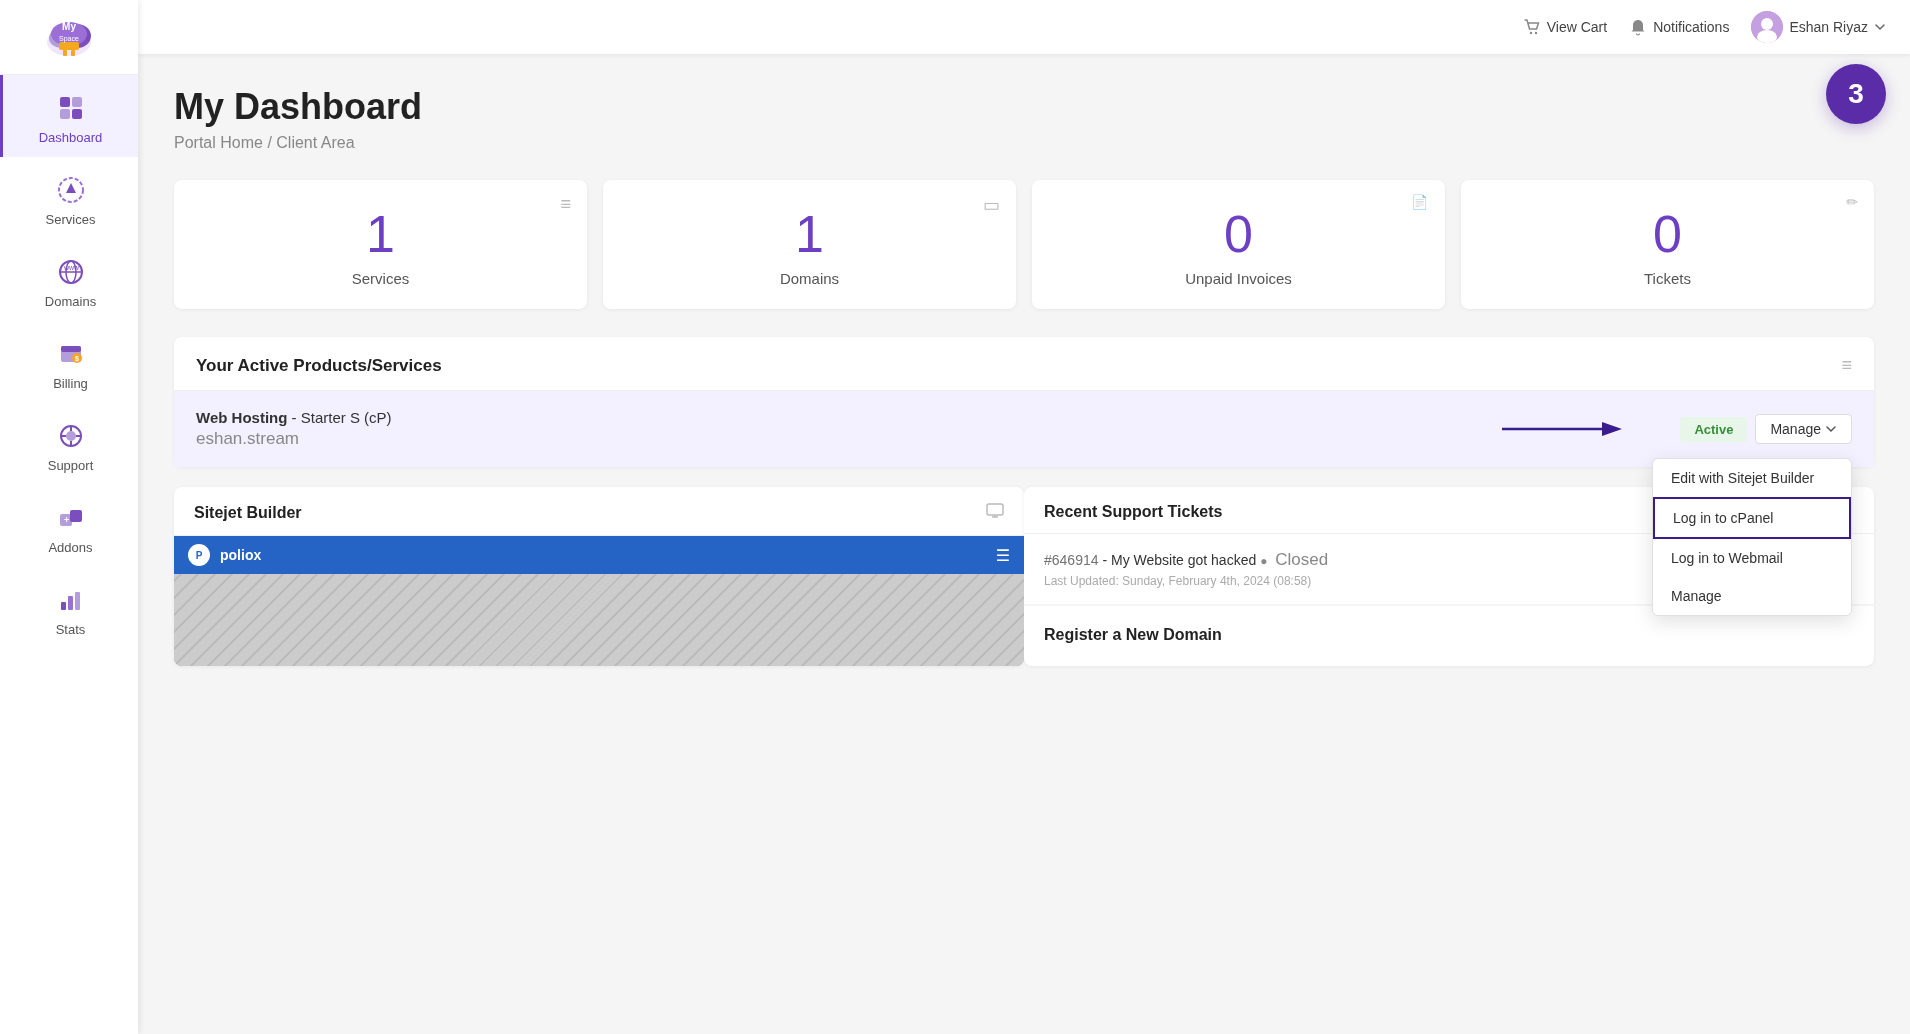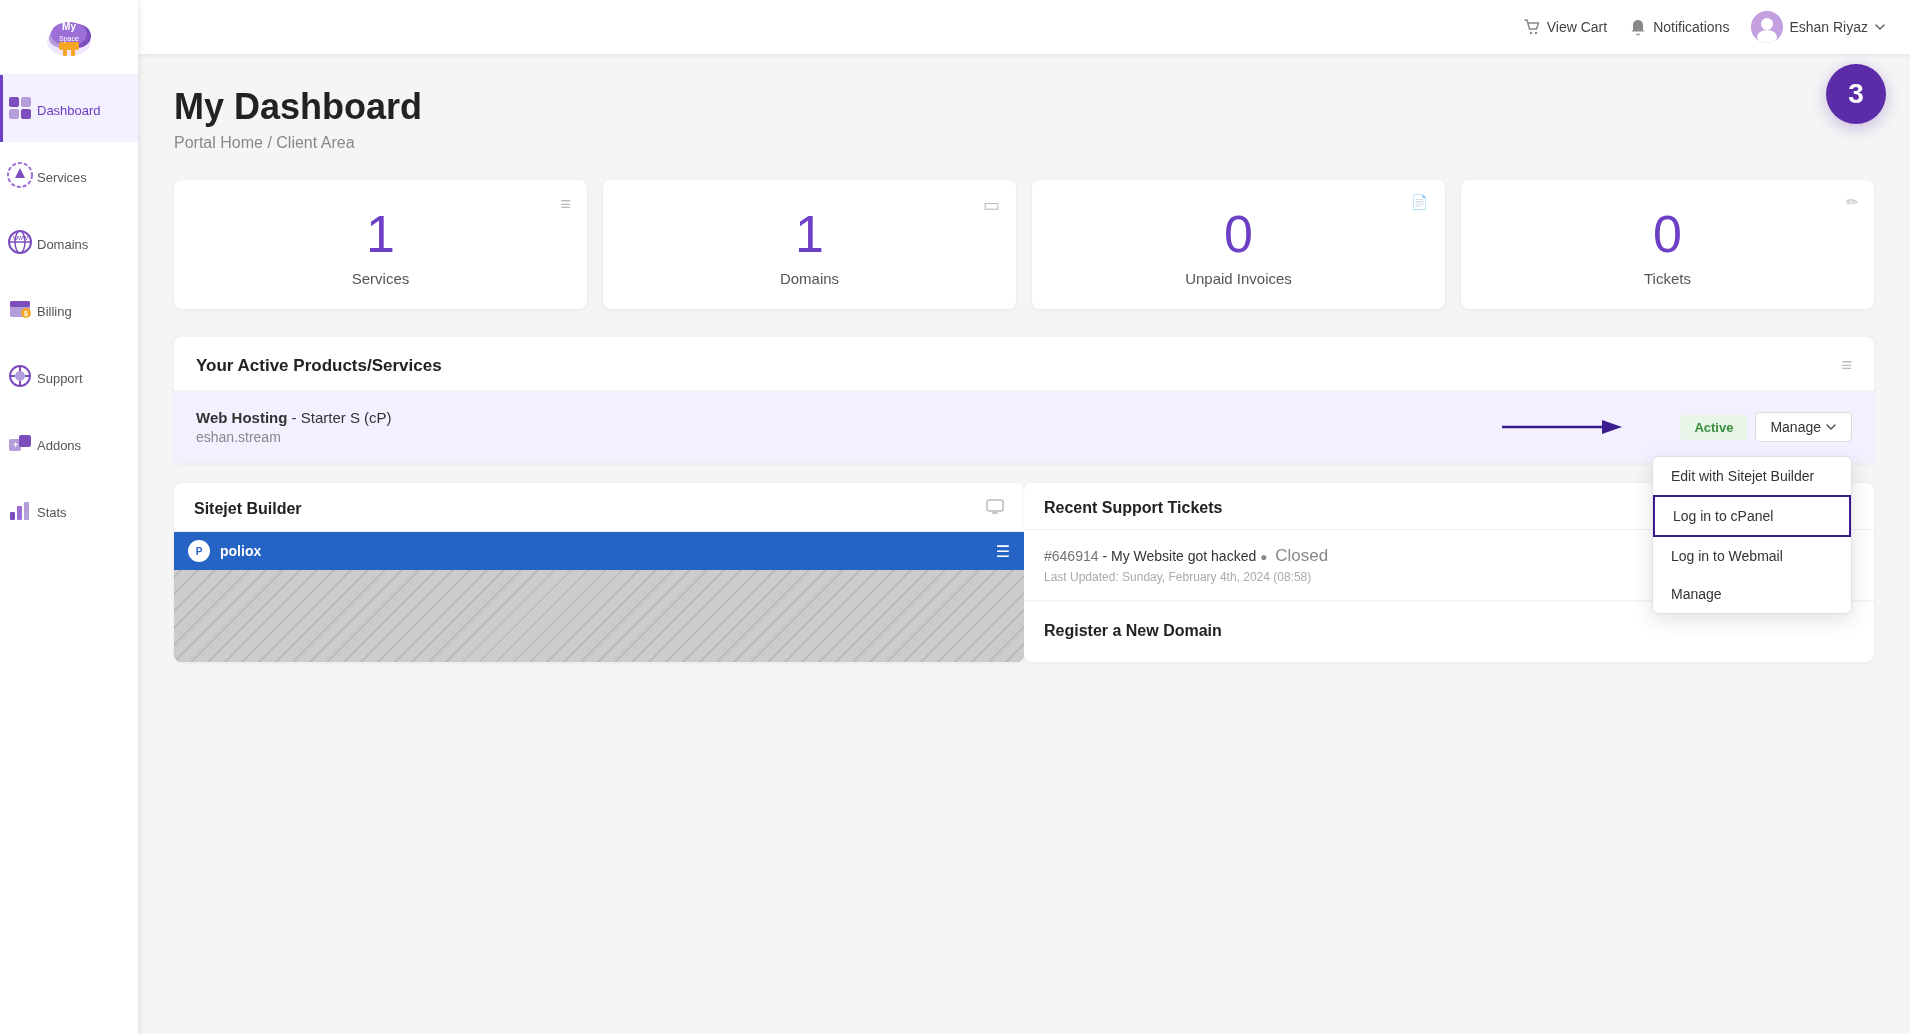--- a/index.html
+++ b/index.html
@@ -24,20 +24,21 @@
       justify-content: center;
       padding: 14px 0 14px 0;
       border-bottom: 1px solid #eee;
     }
     .logo-cloud {
       width: 60px; height: 46px;
     }
     .sidebar-item {
       width: 100%;
       display: flex;
+      flex-direction: column;
       align-items: center;
       padding: 16px 0 12px;
       cursor: pointer;
       color: #555;
       font-size: 13px;
       border-left: 3px solid transparent;
       transition: background 0.2s;
     }
     .sidebar-item.active {
       background: #f3f0ff;
@@ -154,21 +155,21 @@
     .product-row {
       display: flex; align-items: center; justify-content: space-between;
       padding: 18px 22px;
       background: #f3f0ff;
       position: relative;
       gap: 45px;
     }
     .product-info {}
     .product-name { font-size: 15px; color: #333; }
     .product-name strong { font-weight: 700; }
-    .product-domain { font-size: 14px; color: #888; margin-top: 3px; }
+    .product-domain { font-size: 17px; color: #888; margin-top: 3px; }
     .product-actions { display: flex; align-items: center; gap: 8px; position: relative; }
     .badge-active {
       background: #e8f5e9; color: #388e3c; font-size: 13px; font-weight: 600;
       padding: 5px 14px; border-radius: 4px;
     }
     .manage-btn {
       background: #fff; color: #333; border: 1px solid #ddd;
       padding: 6px 14px; border-radius: 4px; cursor: pointer; font-size: 14px;
       display: flex; align-items: center; gap: 4px;
     }

